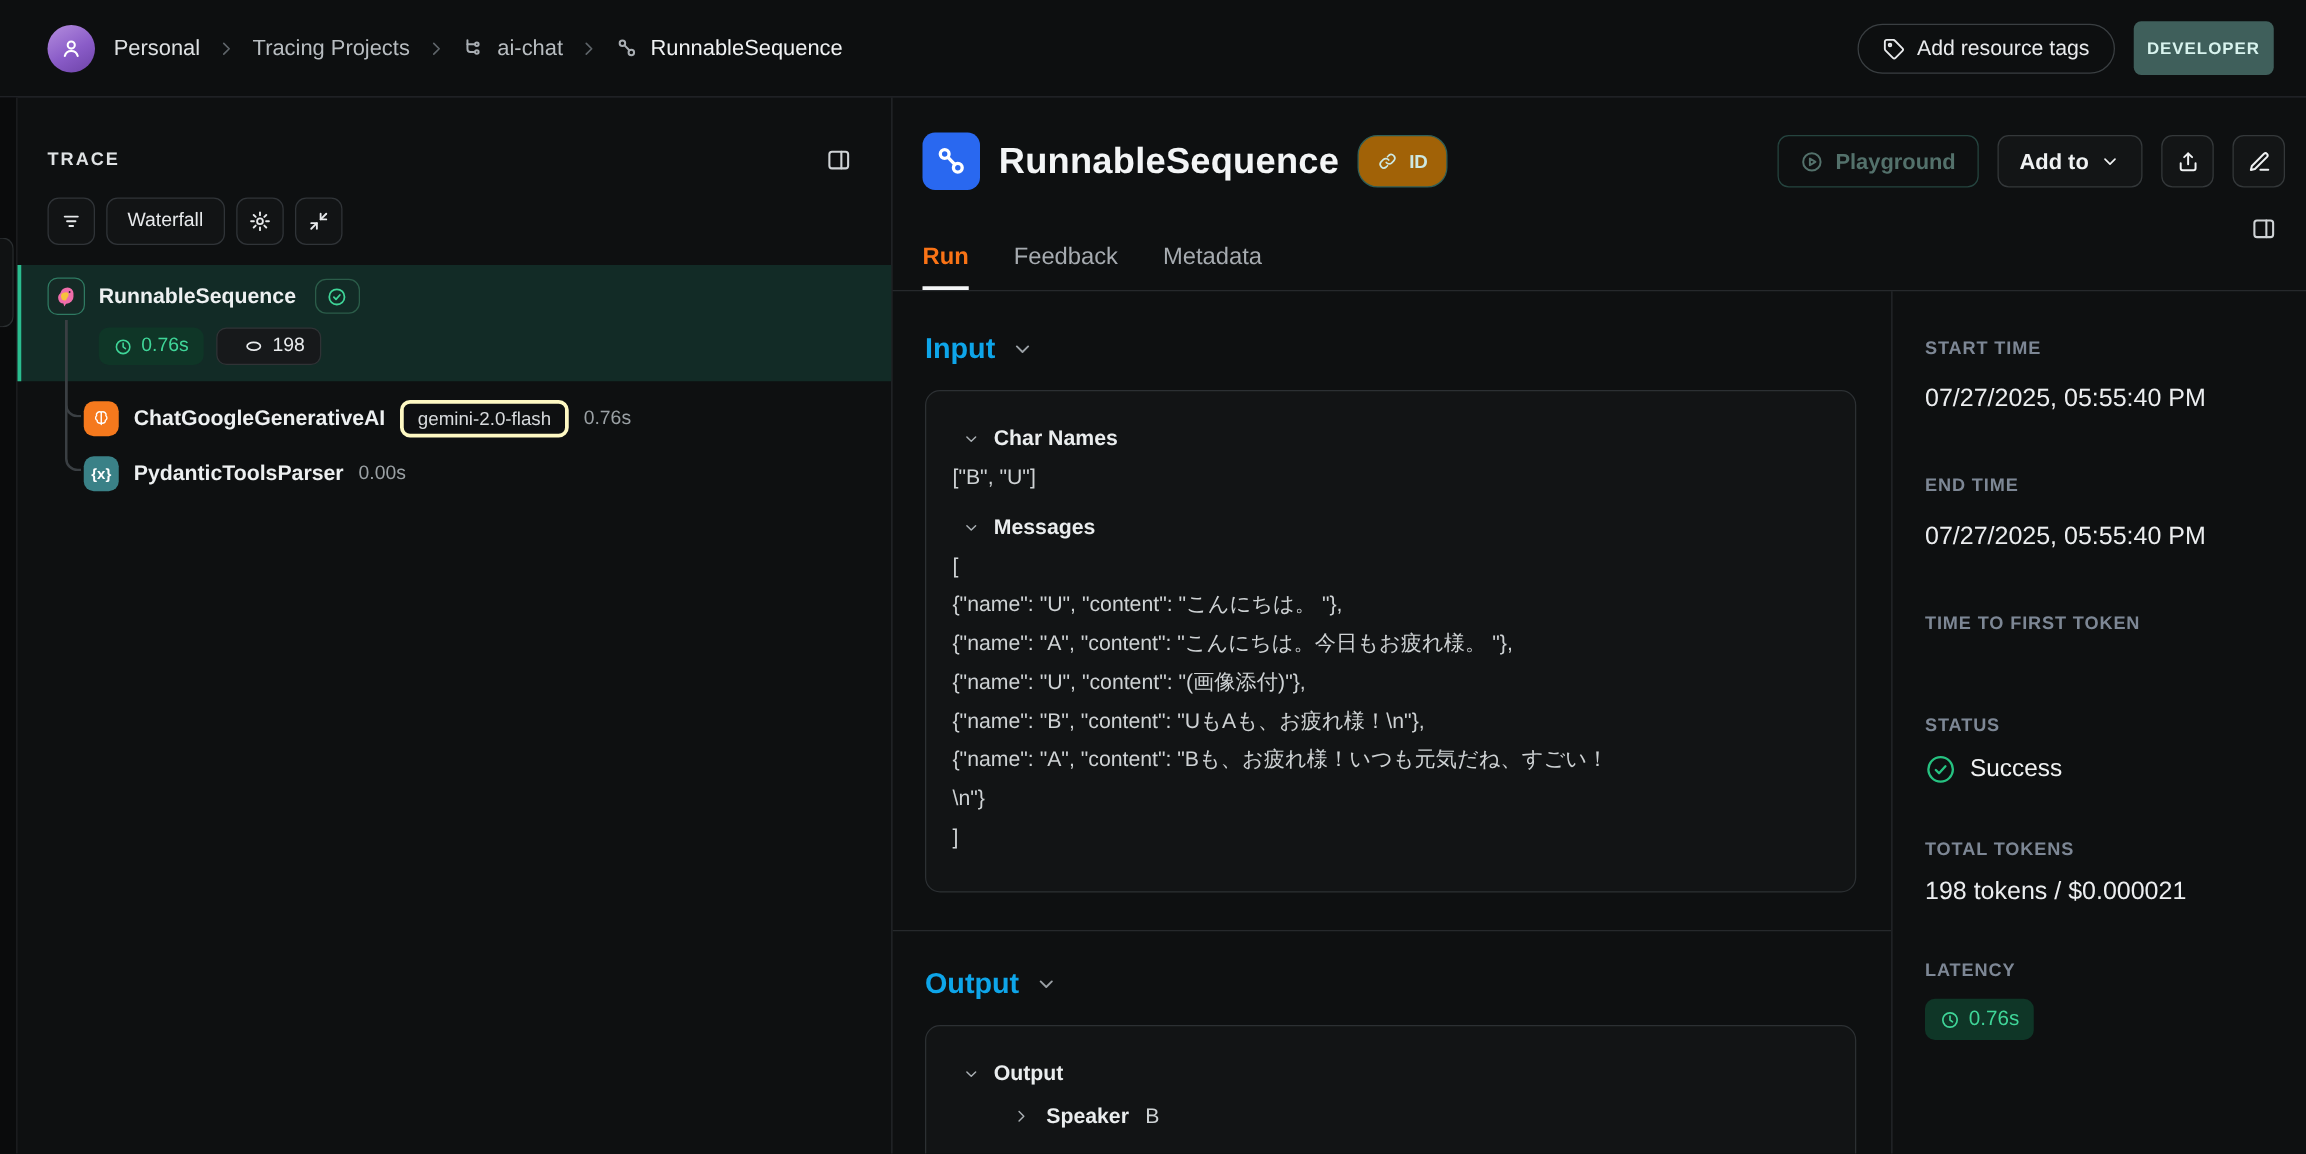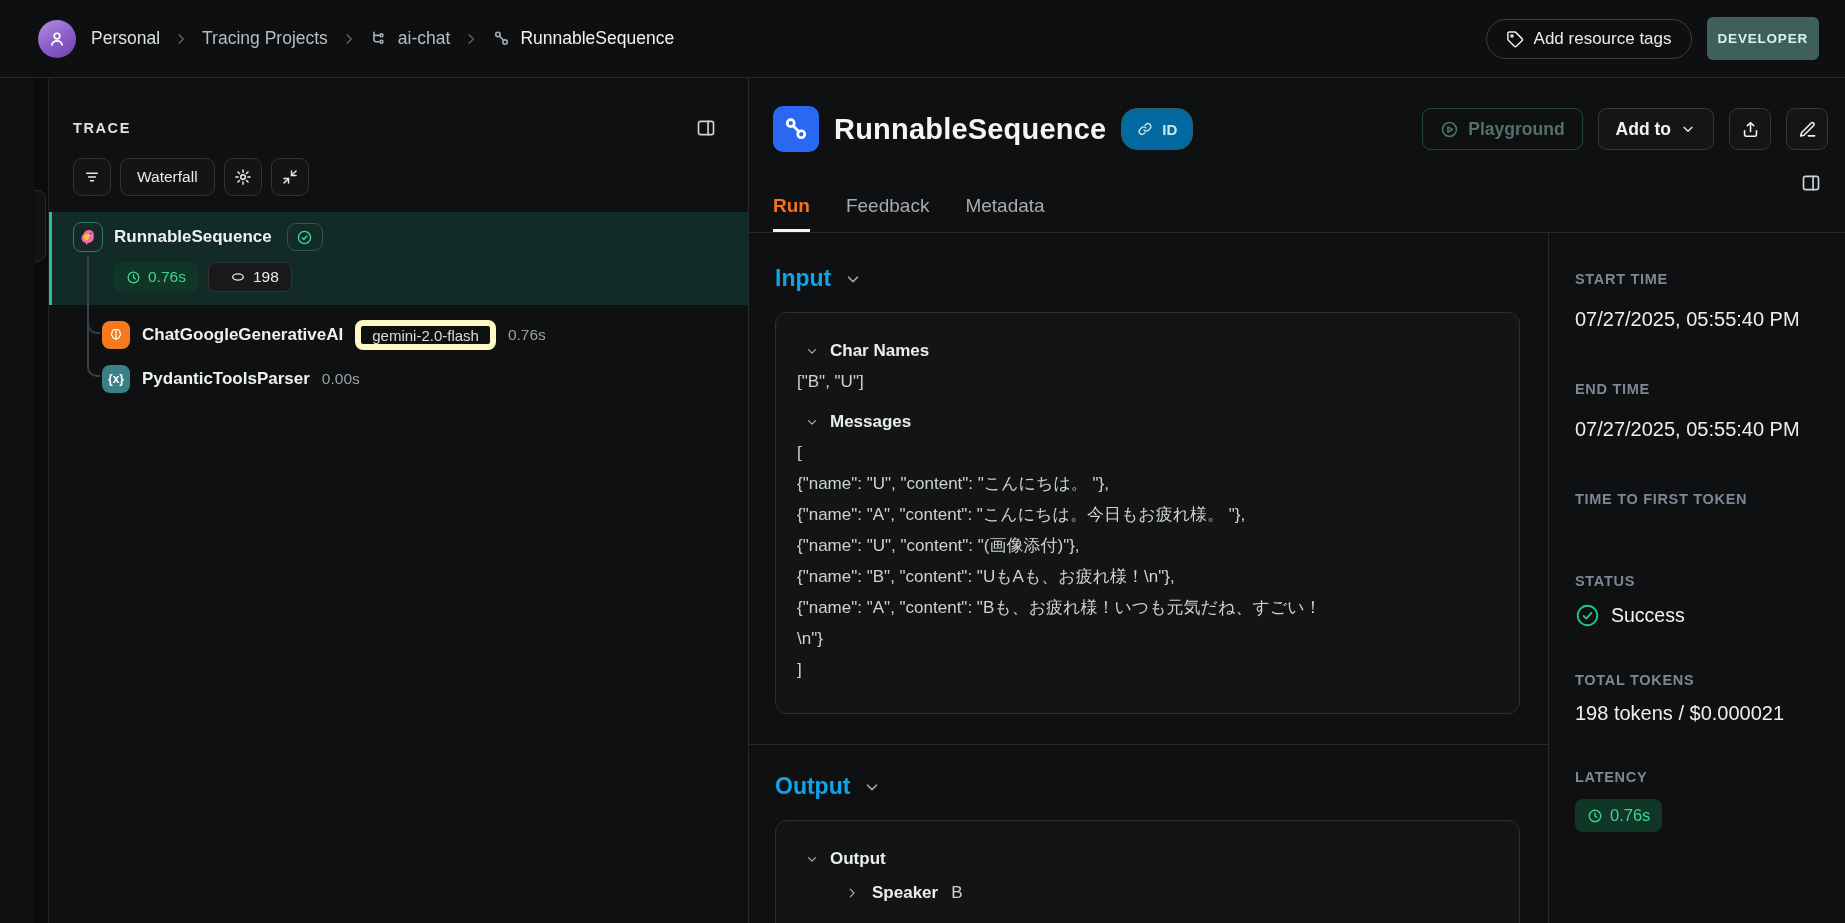--- a/index.html
+++ b/index.html
@@ -25,21 +25,21 @@
   .crumb-ic { color:#a9aeb3; }
   .topbar .spacer { flex:1; }
   .tags-btn { height:40px; border:1px solid #3a3f42; border-radius:20px; background:transparent;
               color:#e9ebed; font-size:17px; display:flex; align-items:center; gap:10px;
               padding:0 19px; cursor:pointer; font-family:inherit; }
   .role-badge { height:43px; border-radius:6px; background:#3f5f5b; color:#d8f3ee;
                 font-size:13.5px; font-weight:bold; letter-spacing:.8px;
                 display:flex; align-items:center; padding:0 11px; }
 
   
-  .app-body { display:flex; height:845px;margin-left:35px; }
+  .app-body { display:flex; height:845px; }
   .left-strip { width:14px; background:#0a0b0c; border-right:1px solid #202325; position:relative; flex:0 0 auto; }
   .strip-handle { position:absolute; top:112px; left:0; width:11px; height:72px; background:#101213;
                   border:1px solid #2a2e30; border-left:none; border-radius:0 9px 9px 0; }
 
   
   .sidebar { width:700px; flex:0 0 auto; border-right:1px solid #26292c; padding-top:40px; }
   .sidebar-head { display:flex; align-items:center; justify-content:space-between; padding:0 32px 0 24px; }
   .trace-title { font-size:14.5px; font-weight:bold; letter-spacing:1.6px; color:#dfe2e4; }
   .panel-toggle { color:#cfd3d6; cursor:pointer; background:none; border:none; }
   .sidebar-toolbar { display:flex; gap:9px; padding:20px 0 0 24px; }
@@ -56,35 +56,35 @@
   .icon-parser { background:#3a8187; color:#fff; font-size:12px; font-weight:bold; }
   .node-name { font-size:17px; font-weight:600; color:#edf0f1; }
   .check-badge { width:36px; height:28px; border:1px solid #2b5c49; border-radius:9px; margin-left:4px;
                  display:flex; align-items:center; justify-content:center; color:#3fd598; }
   .pills-row { display:flex; gap:10px; margin:10px 0 0 41px; }
   .pill { height:30px; border-radius:8px; display:flex; align-items:center; gap:7px; padding:0 12px; font-size:15.5px; }
   .pill-latency { background:#0f3627; color:#3fd598; }
   .pill-tokens { background:#17191b; border:1px solid #303336; color:#e9ebed;padding-left:21px; }
   .child-row { display:flex; align-items:center; gap:12px; margin:15px 0 0 53px; }
   .child-row .node-icon { width:28px; height:28px; }
-  .chip { height:30px; border:6px solid #fef9c3; border-radius:8px; padding:0 11px; display:flex;
+  .chip { height:30px; border:3px solid #fef9c3; border-radius:8px; padding:0 11px; display:flex;
           align-items:center; font-size:15px; color:#d8dbdd; }
   .run-time { font-size:15.5px; color:#9aa0a4; }
   .elb { position:absolute; border-left:2px solid #3a3f43; border-bottom:2px solid #3a3f43;
          border-bottom-left-radius:10px; width:13px; left:38px; }
   .hidden-note { display:flex; align-items:center; gap:11px; margin:26px 0 0 24px; font-size:16.5px; color:#ced2d4; }
   .hidden-note .link { text-decoration:underline; text-underline-offset:3px; cursor:pointer; color:#d5d8da; }
 
   
   .main-wrap { flex:1; display:flex; flex-direction:column; min-width:0; }
   .main-header { display:flex; align-items:center; gap:15px; padding:28px 17px 0 24px; }
   .title-icon { width:46px; height:46px; border-radius:10px; background:#2968f0; color:#fff;
                 display:flex; align-items:center; justify-content:center; flex:0 0 auto; }
   .main-title { font-size:29px; font-weight:bold; color:#f3f5f6; letter-spacing:.2px; }
-  .id-pill { height:42px; border-radius:16px; background:#0369a1; border:1px solid #2f5f58; color:#cde8e2;
+  .id-pill { height:42px; border-radius:16px; background:#a16207; border:1px solid #2f5f58; color:#cde8e2;
              display:flex; align-items:center; gap:9px; padding:0 15px; font-size:15px; font-weight:bold; cursor:pointer; }
   .main-header .spacer { flex:1; }
   .hbtn { height:42px; border-radius:9px; display:flex; align-items:center; gap:9px; padding:0 17px;
           font-size:17.5px; font-weight:bold; font-family:inherit; cursor:pointer; background:#131516;
           border:1px solid #34383a; color:#f0f2f3; }
   .hbtn.playground { background:transparent; border-color:#25443f; color:#53716b; cursor:default; }
   .hbtn.icon-only { width:42px; padding:0; justify-content:center; }
 
   .tab-row { display:flex; align-items:flex-end; gap:36px; padding:0 24px; height:81px;
              border-bottom:1px solid #26292c; }

